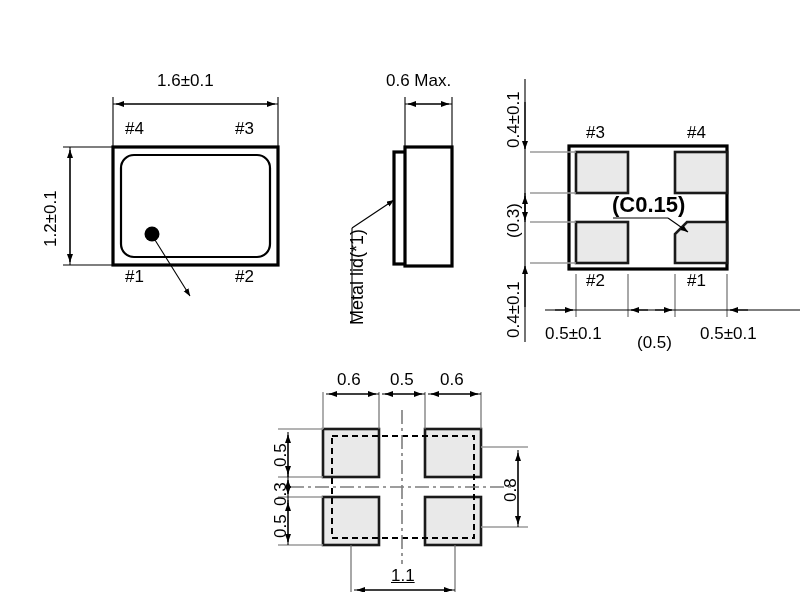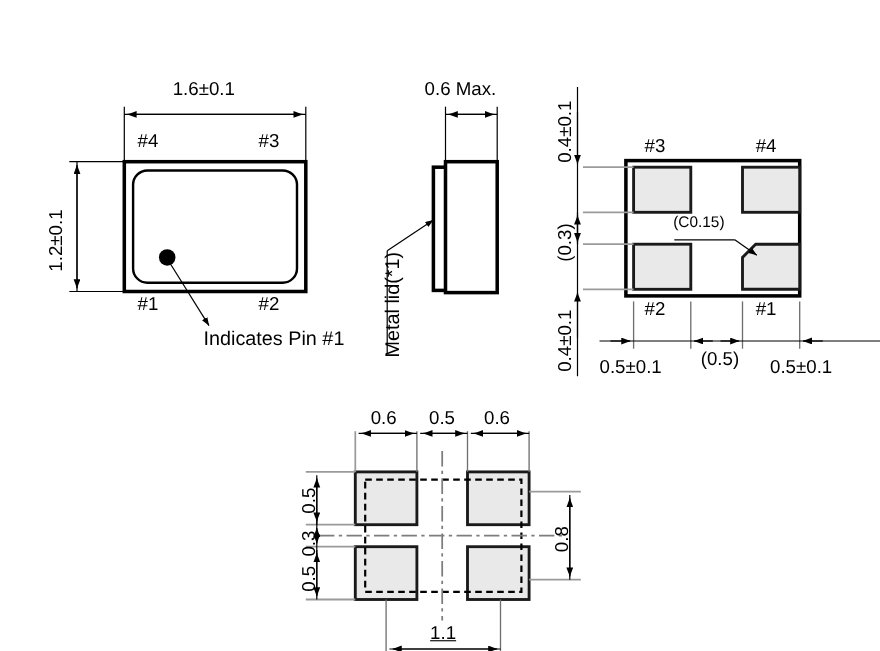--- a/index.html
+++ b/index.html
@@ -151,36 +151,35 @@
       <line class="thin" x1="455" y1="548" x2="357" y2="548" marker-end="url(#ah)"></line>
     </g>
   </svg>
 
   <div class="lbl" style="left:157px;top:30px;">1.6±0.1</div>
   <div class="lbl rot" style="left:42px;top:205px;">1.2±0.1</div>
   <div class="lbl" style="left:125px;top:78px;">#4</div>
   <div class="lbl" style="left:235px;top:78px;">#3</div>
   <div class="lbl" style="left:125px;top:226px;">#1</div>
   <div class="lbl" style="left:235px;top:226px;">#2</div>
-  <div class="lbl" style="left:185px;top:257px;font-size:18px;">Indicates Pin #1</div>
 
   <div class="lbl" style="left:386px;top:30px;text-align:center;">0.6 Max.</div>
   <div class="lbl rot" style="left:348px;top:283px;font-size:18px;">Metal lid(*1)</div>
 
   <div class="lbl rot" style="left:505px;top:106px;">0.4±0.1</div>
   <div class="lbl rot" style="left:505px;top:196px;">(0.3)</div>
   <div class="lbl rot" style="left:505px;top:296px;">0.4±0.1</div>
   <div class="lbl" style="left:545px;top:283px;">0.5±0.1</div>
-  <div class="lbl" style="left:637px;top:276px;">(0.5)</div>
+  <div class="lbl" style="left:637px;top:292px;">(0.5)</div>
   <div class="lbl" style="left:700px;top:283px;">0.5±0.1</div>
   <div class="lbl" style="left:586px;top:82px;">#3</div>
   <div class="lbl" style="left:687px;top:82px;">#4</div>
   <div class="lbl" style="left:586px;top:230px;">#2</div>
   <div class="lbl" style="left:687px;top:230px;">#1</div>
-  <div class="lbl" style="left:612px;top:152px;font-size:14px;">(C0.15)</div>
+  <div class="lbl" style="left:612px;top:152px;font-size:22px;font-weight:bold;">(C0.15)</div>
 
   <div class="lbl" style="left:337px;top:329px;">0.6</div>
   <div class="lbl" style="left:390px;top:329px;">0.5</div>
   <div class="lbl" style="left:440px;top:329px;">0.6</div>
   <div class="lbl rot" style="left:272px;top:425px;">0.5</div>
   <div class="lbl rot" style="left:272px;top:464px;">0.3</div>
   <div class="lbl rot" style="left:272px;top:496px;">0.5</div>
   <div class="lbl rot" style="left:502px;top:460px;">0.8</div>
   <div class="lbl" style="left:391px;top:525px;text-decoration:underline;">1.1</div>
 

